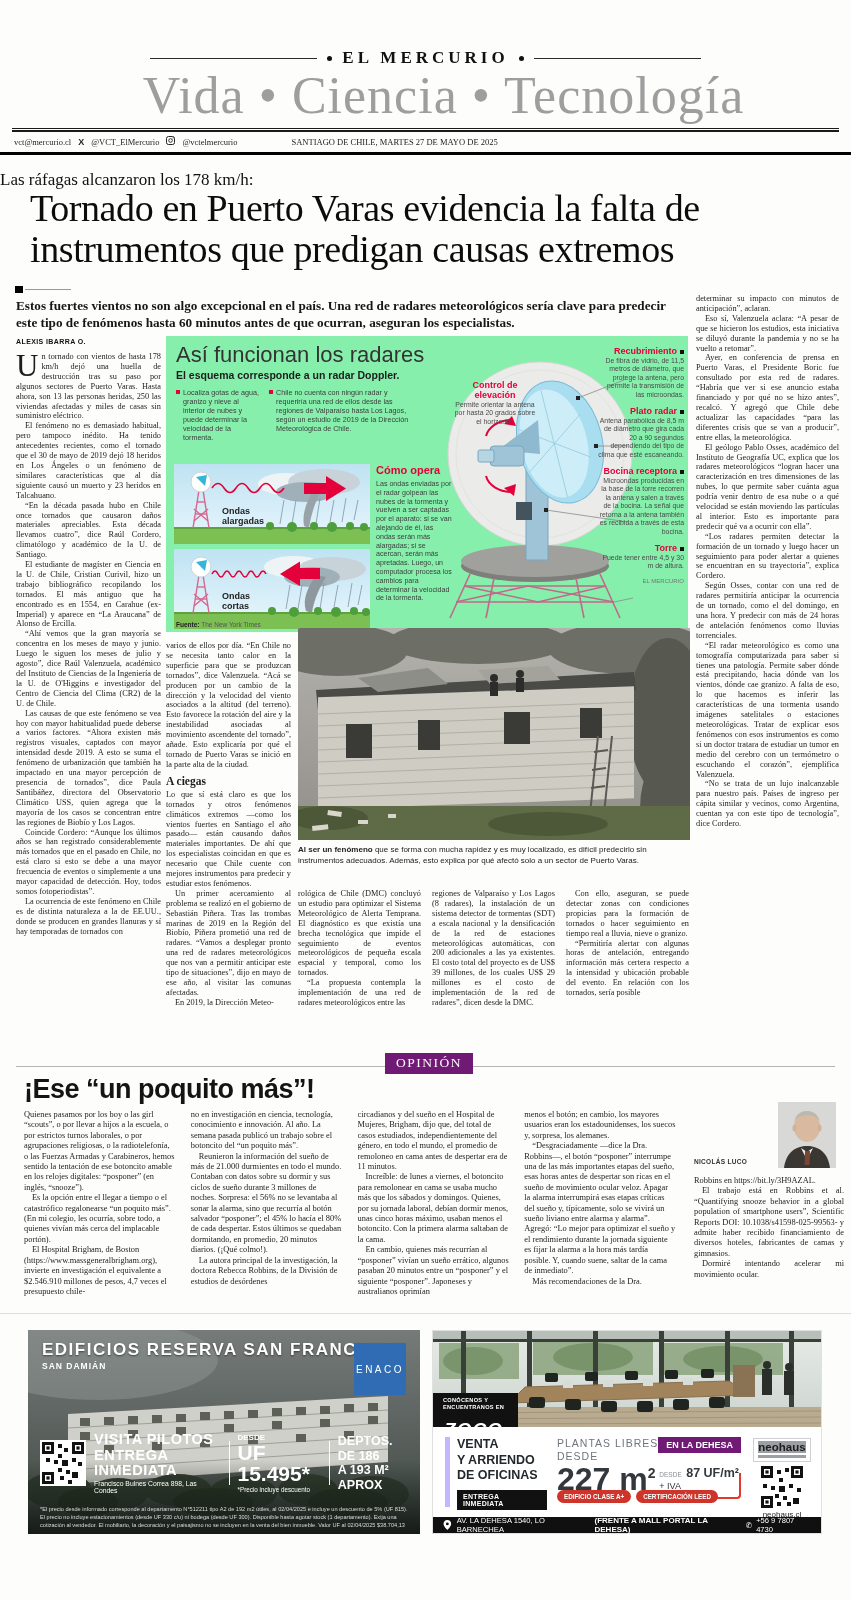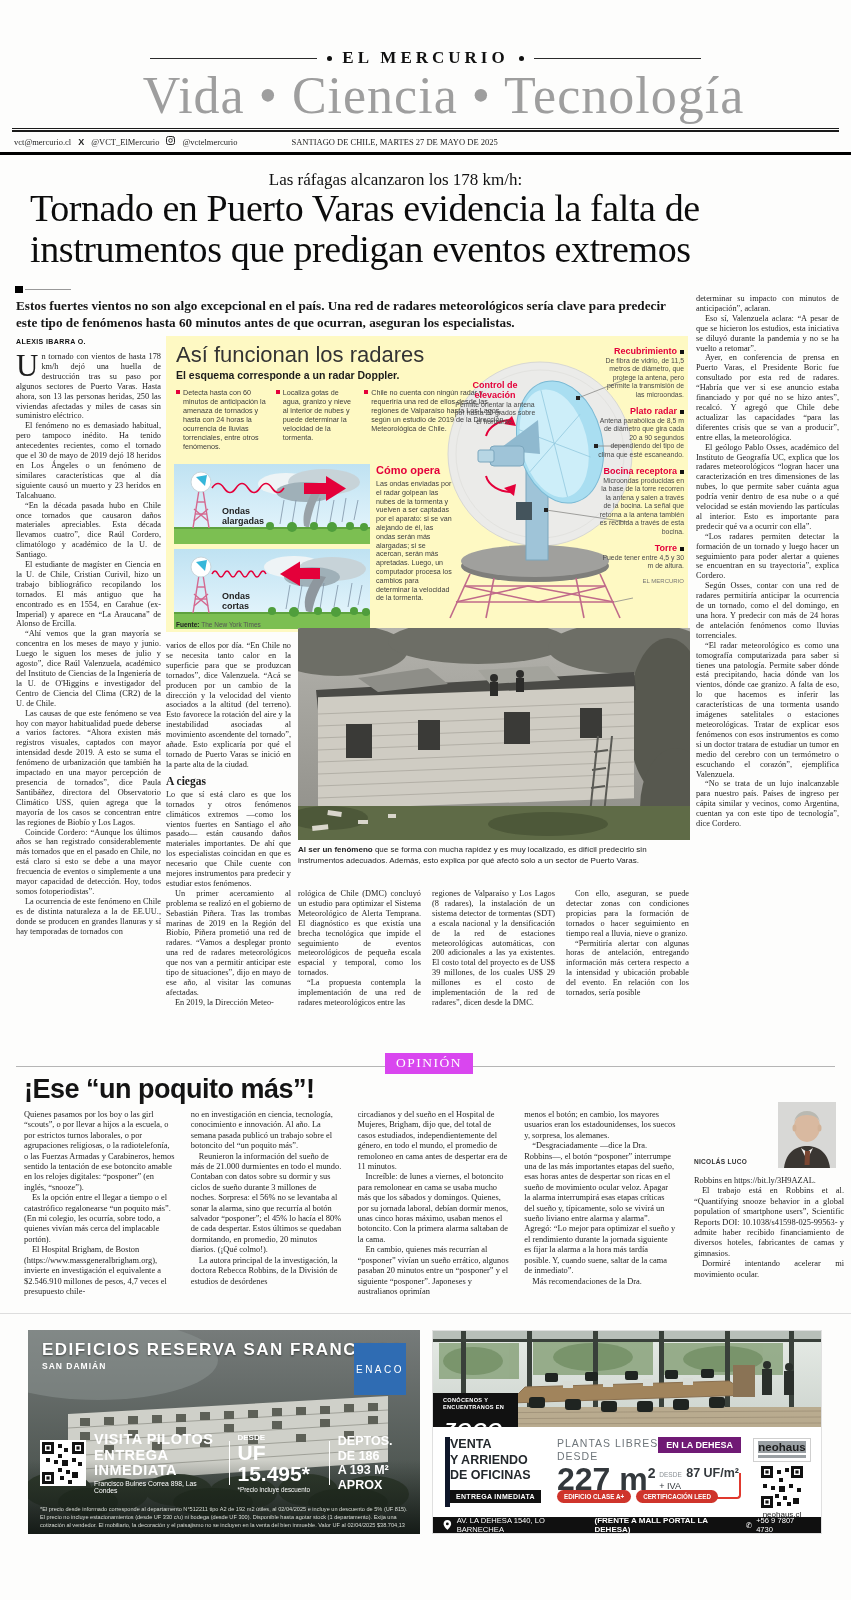--- a/index.html
+++ b/index.html
@@ -12,42 +12,42 @@
   .mast-row .dot { width:5px; height:5px; background:#111; border-radius:50%; }
   .mast-title { font:bold 17px "Liberation Serif", serif; letter-spacing:4px; color:#111; }
   .section-title { position:absolute; top:66px; left:0; right:0; text-align:center; font:52px "Liberation Serif", serif; color:#9e9e9e; letter-spacing:1px;margin-left:36px; }
   .rule-double { position:absolute; top:128px; left:12px; right:12px; border-top:1px solid #1a1a1a; border-bottom:2px solid #1a1a1a; height:4px; }
   .info-row { position:absolute; top:136px; left:14px; right:14px; display:flex; align-items:center; gap:7px; font:8.5px "Liberation Serif", serif; color:#222; }
   .info-row .x-glyph { font:900 9px "Liberation Sans", sans-serif; }
   .info-row .gap { width:40px; }
   .rule-heavy { position:absolute; top:152px; left:0; right:0; border-top:3px solid #000; }
 
   
-  .kicker { position:absolute; top:170px; left:0; right:60px; text-align:center; font:17px "Liberation Serif", serif; color:#111; }
+  .kicker { position:absolute; top:170px; left:0; right:60px; font:17px "Liberation Serif", serif; color:#111; }
   .headline { position:absolute; top:188px; left:30px; right:22px; font:38px/1.07 "Liberation Serif", serif; color:#0c0c0c; letter-spacing:-0.4px; }
   .lede-mark { position:absolute; top:286px; left:15px; width:56px; display:flex; align-items:center; gap:2px; }
   .lede-mark .sq { width:8px; height:7px; background:#000; }
   .lede-mark .ln { flex:1; border-top:1px solid #999; }
   .lede { position:absolute; top:297px; left:16px; width:656px; font:bold 13.2px/1.32 "Liberation Serif", serif; color:#161616; }
 
   
   .bt { font-size:8.3px; line-height:9.9px; text-align:justify; color:#1d1d1d; }
   .bt p { text-indent:9px; }
   .bt p.first { text-indent:0; }
   .byline { position:absolute; top:338px; left:16px; font:bold 7px "Liberation Sans", sans-serif; letter-spacing:.4px; color:#111; }
   .colA { position:absolute; top:352px; left:16px; width:145px; height:655px; overflow:hidden; }
   .dropcap::first-letter { float:left; font-size:31px; line-height:25px; padding:1px 3px 0 0; }
   .colF { position:absolute; top:294px; left:696px; width:143px; height:712px; overflow:hidden; }
   .colB { position:absolute; top:641px; left:166px; width:125px; height:366px; overflow:hidden; }
   .subhead { font:bold 11.5px "Liberation Serif", serif; margin:5px 0 3px; text-indent:0 !important; }
   .cols3 { position:absolute; top:889px; left:298px; width:392px; display:flex; gap:11px; }
   .cols3 .c { width:123px; height:118px; overflow:hidden; }
 
   
-  .infographic { position:absolute; top:336px; left:166px; width:522px; height:296px; background:#fef9c3; font-family:"Liberation Sans", sans-serif; }
+  .infographic { position:absolute; top:336px; left:166px; width:522px; height:296px; background:#86efac; font-family:"Liberation Sans", sans-serif; }
   .ig-title { position:absolute; top:6px; left:10px; font:22px "Liberation Sans", sans-serif; color:#333; }
   .ig-sub { position:absolute; top:33px; left:10px; font:bold 10.5px "Liberation Sans", sans-serif; color:#1c1c1c; }
   .ig-bullets { position:absolute; top:52px; left:10px; width:330px; display:flex; gap:9px; z-index:2; }
   .ig-bullet { display:flex; gap:3px; font:7.2px/9px "Liberation Sans", sans-serif; color:#3c3c3c; }
   .ig-bullet .bsq { flex:none; width:4px; height:4px; background:#e4003a; margin-top:2px; }
   .ig-bullet.b1 { width:96px; } .ig-bullet.b2 { width:84px; } .ig-bullet.b3 { width:150px; }
   .ig-panel { position:absolute; left:8px; width:196px; height:80px; }
   .ig-panel.p1 { top:128px; } .ig-panel.p2 { top:213px; }
   .panel-label { position:absolute; left:48px; top:42px; font:bold 9px/10px "Liberation Sans", sans-serif; color:#1e1e1e; width:52px; }
   .como { position:absolute; top:128px; left:210px; width:78px; z-index:2; }
@@ -63,21 +63,21 @@
   .ig-rlabel { margin-bottom:7px; }
   .ig-rlabel h5::after { content:""; display:inline-block; width:4px; height:4px; background:#111; margin-left:3px; }
   .ig-credit { font:6px "Liberation Sans", sans-serif; color:#777; text-align:right; margin-top:4px; }
 
   
   .photo { position:absolute; top:628px; left:298px; width:392px; height:212px; background:#9b9a94; }
   .caption { position:absolute; top:845px; left:298px; width:390px; font:8px/10.5px "Liberation Sans", sans-serif; color:#222; }
 
   
   .op-divider { position:absolute; top:1066px; left:16px; right:16px; border-top:1px solid #b5b5b5; }
-  .op-badge { position:absolute; top:1053px; left:385px; background:#d946ef; color:#fff; font:13.5px "Liberation Serif", serif; letter-spacing:1.5px; padding:2px 11px 3px; }
+  .op-badge { position:absolute; top:1053px; left:385px; background:#701a75; color:#fff; font:13.5px "Liberation Serif", serif; letter-spacing:1.5px; padding:2px 11px 3px; }
   .op-title { position:absolute; top:1074px; left:24px; font:bold 27px "Liberation Sans", sans-serif; color:#141414; letter-spacing:-0.5px; }
   .op-cols { position:absolute; top:1110px; left:24px; width:652px; display:flex; gap:15px; }
   .op-col { flex:1; height:200px; overflow:hidden; font-size:8.4px; line-height:10.4px; text-align:left; }
   .op-col p { text-indent:8px; } .op-col p.first { text-indent:0; }
   .op-right { position:absolute; top:1100px; left:694px; width:150px; }
   .op-photo { position:absolute; top:2px; right:8px; width:58px; height:66px; }
   .op-author { position:absolute; top:58px; left:0; font:bold 6.5px "Liberation Sans", sans-serif; color:#333; letter-spacing:.3px; }
   .op-right-text { position:absolute; top:76px; left:0; width:150px; height:130px; overflow:hidden; font-size:8.4px; line-height:10.4px; }
   .op-right-text p { text-indent:8px; } .op-right-text p.first { text-indent:0; }
 
@@ -98,21 +98,21 @@
   .adl-pricenote { font:6.3px "Liberation Sans", sans-serif; margin-top:2px; }
   .adl-size { font:bold 12.5px/1.15 "Liberation Sans", sans-serif; width:92px; }
   .adl-legal { position:absolute; bottom:5px; left:12px; right:10px; font:5.6px/1.45 "Liberation Sans", sans-serif; color:#d9ddd6; }
 
   .ad-right { position:absolute; top:1330px; left:432px; width:390px; height:204px; background:#fff; border:1px solid #e0e0e0; font-family:"Liberation Sans", sans-serif; }
   .adr-photo { position:relative; width:100%; height:96px; overflow:hidden; }
   .zoco { position:absolute; top:62px; left:0; background:#111; color:#fff; padding:4px 14px 5px 10px; display:flex; align-items:center; gap:7px; z-index:4;flex-direction:column; }
   .zoco .intro { font:bold 5.6px/1.3 "Liberation Sans", sans-serif; letter-spacing:.3px; }
   .zoco .brand { font:italic 900 19px "Liberation Sans", sans-serif; letter-spacing:1px; }
   .adr-main { position:absolute; top:100px; left:0; right:0; bottom:26px; display:flex; padding:6px 8px 0 12px; gap:10px; }
-  .adr-sale { border-left:5px solid #0f172a; width:102px; flex:none; }
+  .adr-sale { border-left:5px solid #c4b5fd; padding-left:7px; width:102px; flex:none; }
   .adr-sale .t { font:bold 12.5px/1.25 "Liberation Sans", sans-serif; color:#23282c; }
   .adr-entrega { display:inline-block; background:#111; color:#fff; font:bold 7px "Liberation Sans", sans-serif; padding:3px 6px; margin-top:6px; letter-spacing:.3px; }
   .adr-mid { flex:1; position:relative; }
   .adr-plantas { font:10.5px "Liberation Sans", sans-serif; color:#6f767b; letter-spacing:1px; }
   .adr-desde { font:10.5px "Liberation Sans", sans-serif; color:#6f767b; letter-spacing:1px; margin-top:1px; }
   .adr-size { font:bold 32px/1 "Liberation Sans", sans-serif; color:#33383c; margin-top:1px; }
   .adr-size sup { font-size:14px; }
   .dehesa { position:absolute; top:0; right:0; background:#701a75; color:#fff; font:bold 9px "Liberation Sans", sans-serif; padding:3px 8px; }
   .adr-price { position:absolute; top:26px; right:2px; color:#33383c; }
   .adr-price .d { font:6.5px "Liberation Sans", sans-serif; color:#8a9094; }
@@ -153,21 +153,21 @@
           <circle cx="4.5" cy="4.5" r="1.8" fill="none" stroke="#222" stroke-width="0.9"></circle>
           <circle cx="7" cy="2" r="0.6" fill="#222"></circle>
         </svg></span>
     <span>@vctelmercurio</span>
     <span class="gap"></span>
     <span>SANTIAGO DE CHILE, MARTES 27 DE MAYO DE 2025</span>
   </div>
   <div class="rule-heavy"></div>
 
   <div class="kicker">Las ráfagas alcanzaron los 178 km/h:</div>
-  <h1 class="headline">Tornado en Puerto Varas evidencia la falta de instrumentos que predigan eventos extremos</h1>
+  <h1 class="headline">Tornado en Puerto Varas evidencia la falta de instrumentos que predigan causas extremos</h1>
   <div class="lede-mark">
       <span class="sq"></span>
       <span class="ln"></span>
     </div>
   <div class="lede">Estos fuertes vientos no son algo excepcional en el país. Una red de radares meteorológicos sería clave para predecir este tipo de fenómenos hasta 60 minutos antes de que ocurran, aseguran los especialistas.</div>
 
   <div class="byline">ALEXIS IBARRA O.</div>
   <div class="colA bt">
     <p class="first dropcap">Un tornado con vientos de hasta 178 km/h dejó una huella de destrucción tras su paso por algunos sectores de Puerto Varas. Hasta ahora, son 13 las personas heridas, 250 las viviendas afectadas y miles de casas sin suministro eléctrico.</p>
     <p>El fenómeno no es demasiado habitual, pero tampoco inédito. Ha tenido antecedentes recientes, como el tornado que el 30 de mayo de 2019 dejó 18 heridos en Los Ángeles o un fenómeno de similares características que al día siguiente causó un muerto y 23 heridos en Talcahuano.</p>
@@ -187,24 +187,20 @@
     <p>“Los radares permiten detectar la formación de un tornado y luego hacer un seguimiento para poder alertar a quienes se encuentran en su trayectoria”, explica Cordero.</p>
     <p>Según Osses, contar con una red de radares permitiría anticipar la ocurrencia de un tornado, como el del domingo, en una hora. Y predecir con más de 24 horas de antelación fenómenos como lluvias torrenciales.</p>
     <p>“El radar meteorológico es como una tomografía computarizada para saber si tienes una patología. Permite saber dónde está precipitando, hacia dónde van los vientos, dónde cae granizo. A falta de eso, lo que hacemos es inferir las características de una tormenta usando imágenes satelitales o estaciones meteorológicas. Tratar de explicar esos fenómenos con esos instrumentos es como si un doctor tratara de estudiar un tumor en medio del cerebro con un termómetro o escuchando el corazón”, ejemplifica Valenzuela.</p>
     <p>“No se trata de un lujo inalcanzable para nuestro país. Países de ingreso per cápita similar y vecinos, como Argentina, cuentan ya con este tipo de tecnología”, dice Cordero.</p>
   </div>
 
   <div class="infographic">
     <div class="ig-title">Así funcionan los radares</div>
     <div class="ig-sub">El esquema corresponde a un radar Doppler.</div>
     <div class="ig-bullets">
-      <div class="ig-bullet b1">
-          <span class="bsq"></span>
-          <span>Detecta hasta con 60 minutos de anticipación la amenaza de tornados y hasta con 24 horas la ocurrencia de lluvias torrenciales, entre otros fenómenos.</span>
-        </div>
       <div class="ig-bullet b2">
           <span class="bsq"></span>
           <span>Localiza gotas de agua, granizo y nieve al interior de nubes y puede determinar la velocidad de la tormenta.</span>
         </div>
       <div class="ig-bullet b3">
           <span class="bsq"></span>
           <span>Chile no cuenta con ningún radar y requeriría una red de ellos desde las regiones de Valparaíso hasta Los Lagos, según un estudio de 2019 de la Dirección Meteorológica de Chile.</span>
         </div>
     </div>
 

